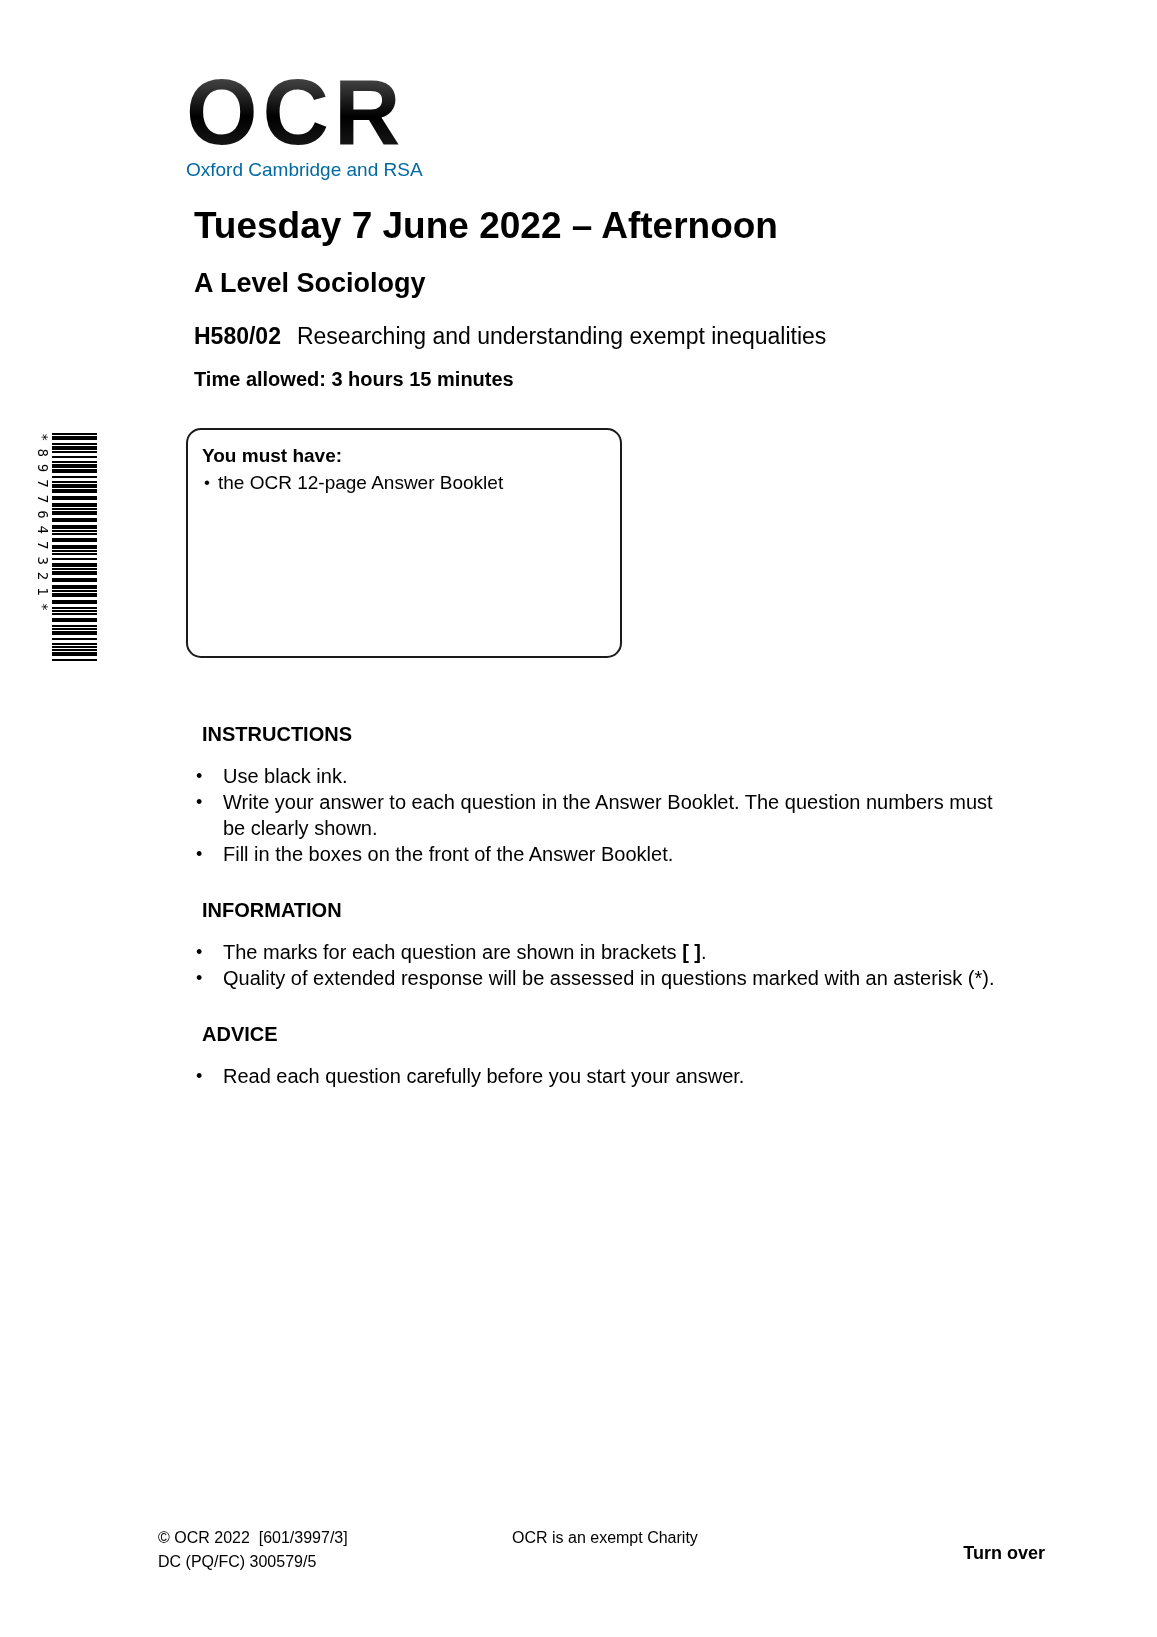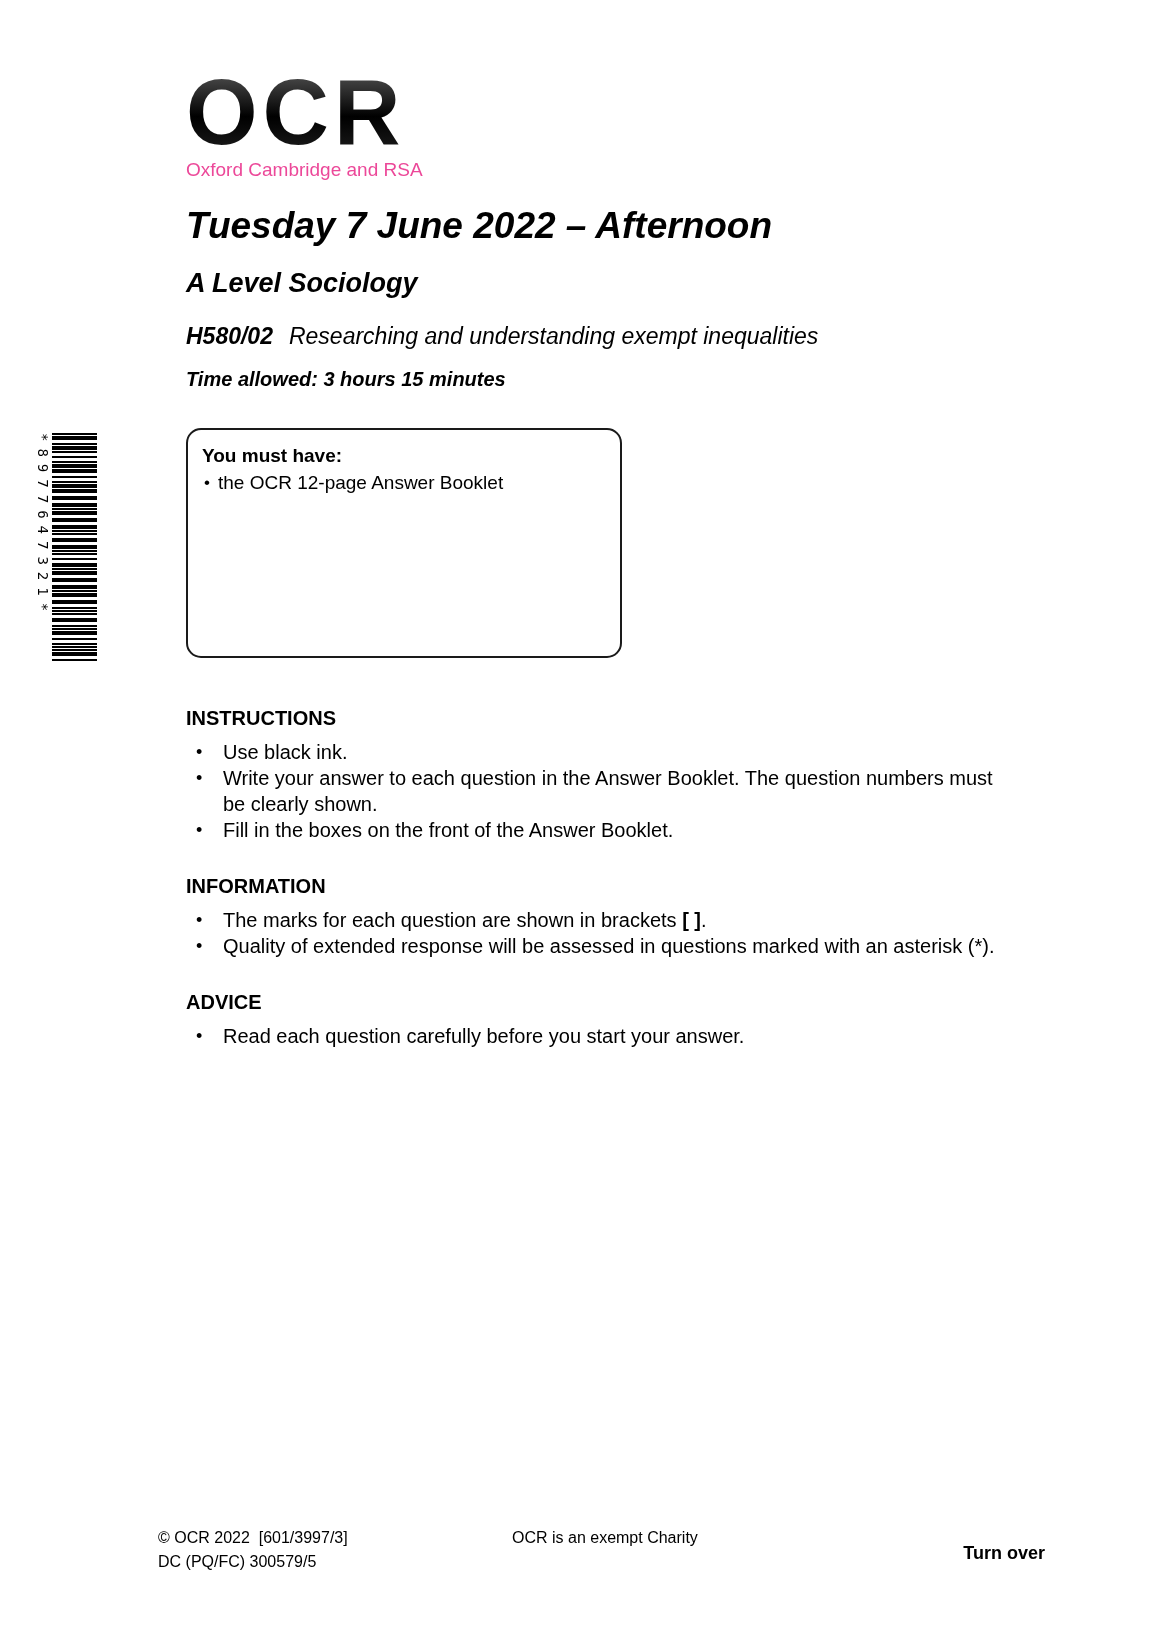--- a/index.html
+++ b/index.html
@@ -13,23 +13,23 @@
   .logo-text{
     display:inline-block;font-size:92px;line-height:92px;font-weight:bold;
     letter-spacing:5px;color:#000;text-align:center;
   }
   @supports (-webkit-background-clip:text){
     .logo-text{
       background:linear-gradient(180deg,#5a5a5a 0%,#000 55%,#1f1f1f 100%);
       -webkit-background-clip:text;background-clip:text;color:transparent;
     }
   }
-  .logo-sub{font-size:19px;line-height:22px;margin-top:1px;color:#ec4899;}
-  
-  .header{position:absolute;left:186px;top:206px;width:900px;font-style:italic;}
+  .logo-sub{font-size:19px;line-height:22px;margin-top:1px;color:#0369a1;}
+  
+  .header{position:absolute;left:194px;top:206px;width:900px;}
   .h-date{font-size:37px;line-height:40px;font-weight:bold;margin:0;}
   .h-qual{font-size:27px;line-height:30px;font-weight:bold;margin:22px 0 0 0;}
   .h-paper{font-size:23px;line-height:28px;font-weight:normal;margin:24px 0 0 0;}
   .h-paper .code{font-weight:bold;margin-right:16px;}
   .h-time{font-size:20px;line-height:24px;font-weight:bold;margin:17px 0 0 0;}
   
   .barcode{position:absolute;left:36px;top:433px;display:flex;align-items:flex-start;}
   .barcode-label{
     writing-mode:vertical-rl;text-orientation:sideways;
     font-family:"DejaVu Sans Mono", monospace;
@@ -43,21 +43,21 @@
     position:absolute;left:186px;top:428px;width:436px;height:230px;
     box-sizing:border-box;border:2px solid #1a1a1a;border-radius:15px;
     padding:14px 14px;
   }
   .must-title{font-size:19px;line-height:24px;font-weight:bold;margin:0;}
   .must-list{list-style:none;margin:2px 0 0 0;padding:0;}
   .must-list li{font-size:19px;line-height:25px;padding-left:16px;position:relative;}
   .must-list li::before{content:"•";position:absolute;left:2px;font-size:17px;}
   
   .sections{position:absolute;left:186px;top:705px;width:880px;}
-  .sec-head{font-size:20px;line-height:26px;font-weight:bold;margin:0;}
+  .sec-head{font-size:20px;line-height:26px;font-weight:bold;margin:16px;}
   section + section{margin-top:30px;}
   .bullets{list-style:none;margin:8px;padding:0;}
   .bullets li{
     position:relative;padding-left:29px;font-size:20px;line-height:26px;
     white-space:pre-wrap;
   }
   .bullets li::before{content:"•";position:absolute;left:2px;font-size:18px;}
   
   .footer-left{position:absolute;left:158px;top:1526px;font-size:16px;line-height:24px;}
   .footer-left span{display:block;}

